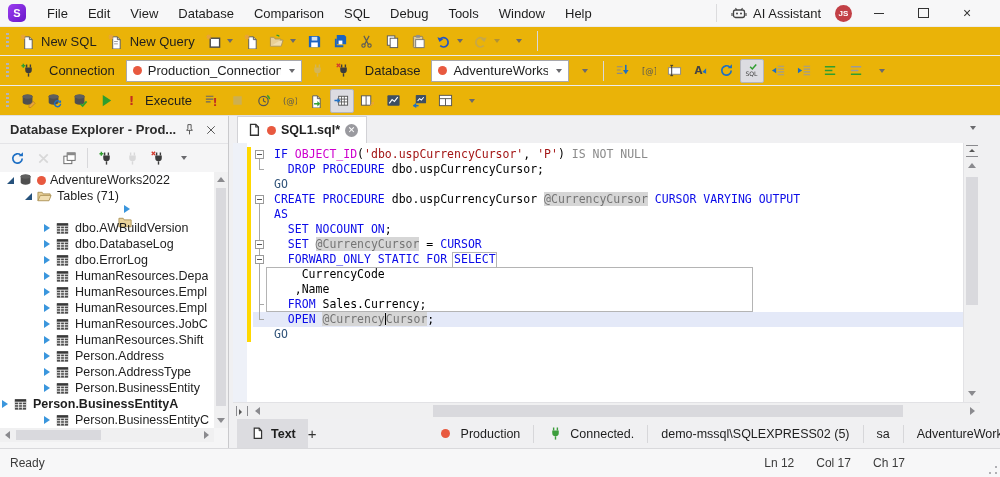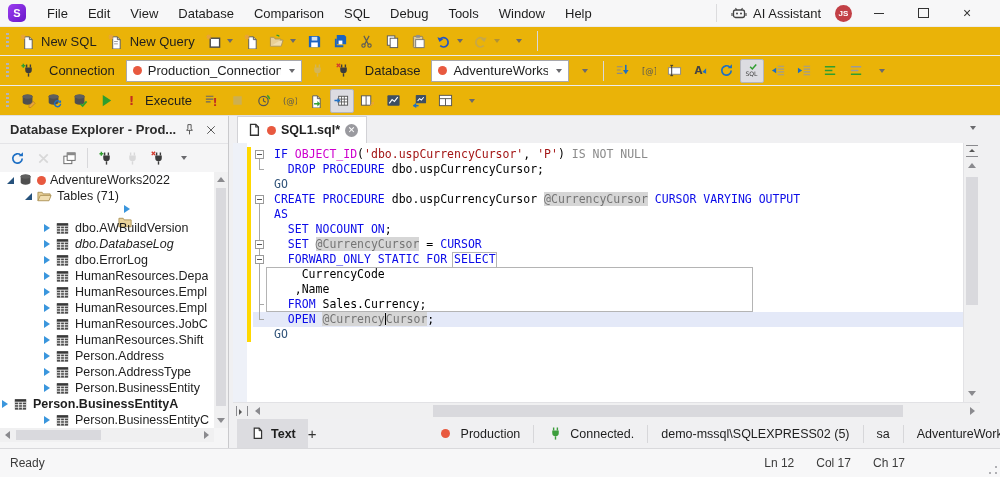--- a/index.html
+++ b/index.html
@@ -662,21 +662,21 @@
           <span class="arr col"></span>
           <span class="ticon">
             <svg width="15" height="15" viewBox="0 0 16 16">
               <rect x="2" y="2.5" width="12" height="11" fill="#4a4a4a"></rect>
               <rect x="2" y="2.5" width="12" height="3" fill="#383838"></rect>
               <path d="M2 5.5h12M2 8.2h12M2 10.9h12M6 5.5v8M10 5.5v8" stroke="#fff" stroke-width=".9"></path>
             </svg>
           </span>
           <span class="tlab">dbo.AWBuildVersion</span>
         </div>
-        <div class="trow" style="padding-left: 42px; font-style: italic;">
+        <div class="trow" style="padding-left: 42px;">
           <span class="arr col"></span>
           <span class="ticon">
             <svg width="15" height="15" viewBox="0 0 16 16">
               <rect x="2" y="2.5" width="12" height="11" fill="#4a4a4a"></rect>
               <rect x="2" y="2.5" width="12" height="3" fill="#383838"></rect>
               <path d="M2 5.5h12M2 8.2h12M2 10.9h12M6 5.5v8M10 5.5v8" stroke="#fff" stroke-width=".9"></path>
             </svg>
           </span>
           <span class="tlab">dbo.DatabaseLog</span>
         </div>

